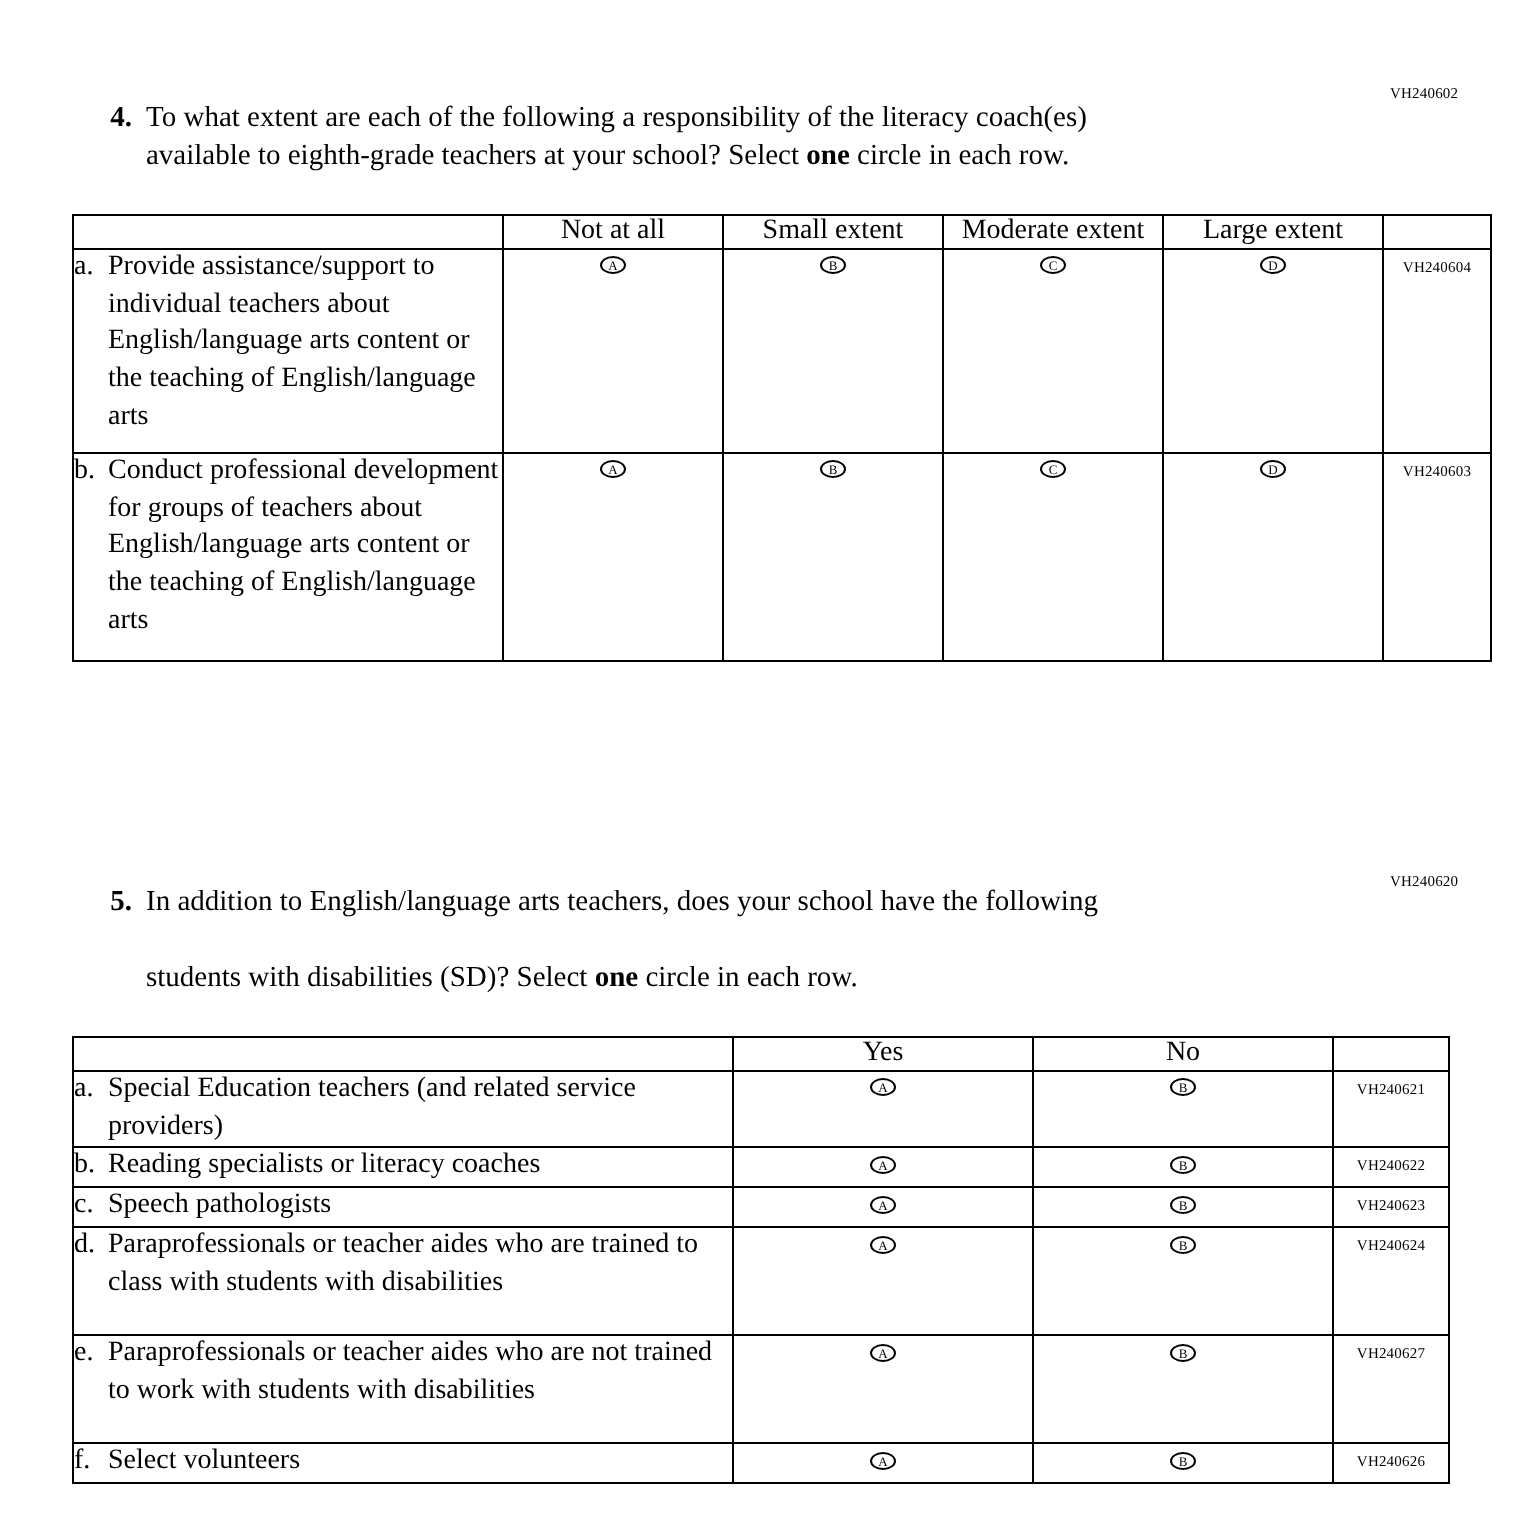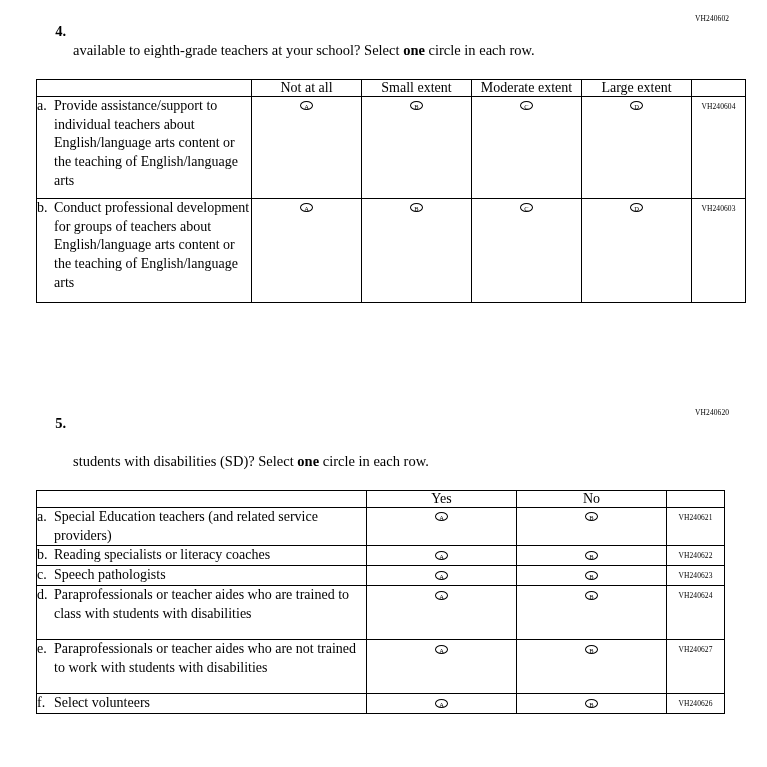--- a/index.html
+++ b/index.html
@@ -12,20 +12,21 @@
     background: #ffffff;
     font-family: "Liberation Serif", serif;
     color: #000000;
     position: relative;
     overflow: hidden;
   }
   .page {
     position: relative;
     width: 767px;
     height: 604px;
+    margin-top: 28px;
   }
 
   
   .code {
     font-family: "Liberation Serif", serif;
     font-size: 7.5px;
     letter-spacing: 0.1px;
     color: #000;
     white-space: nowrap;
   }
@@ -125,21 +126,21 @@
 <body>
 
 <div class="page">
 
   <div id="code-top" class="code">VH240602</div>
 
   <div class="q-block" id="q4-block">
     <div class="q-head">
       <div class="q-num">4.</div>
       <div class="q-text">
-        <br>
+        <span>To what extent are each of the following a responsibility of the literacy coach(es)</span><br>
         <span>available to eighth-grade teachers at your school? Select </span><span class="bold">one</span><span> circle in each row.</span>
       </div>
     </div>
   </div>
 
   <table class="grid" id="q4-table">
     <colgroup>
       <col style="width:215px">
       <col style="width:110px">
       <col style="width:110px">
@@ -206,21 +207,21 @@
       </tr>
     </tbody>
   </table>
 
   <div id="code-q5" class="code">VH240620</div>
 
   <div class="q-block" id="q5-block">
     <div class="q-head">
       <div class="q-num">5.</div>
       <div class="q-text">
-        <br>
+        <span>In addition to English/language arts teachers, does your school have the following</span><br>
         <br>
         <span>students with disabilities (SD)? Select </span><span class="bold">one</span><span> circle in each row.</span>
       </div>
     </div>
   </div>
 
   <table class="grid" id="q5-table">
     <colgroup>
       <col style="width:330px">
       <col style="width:150px">

